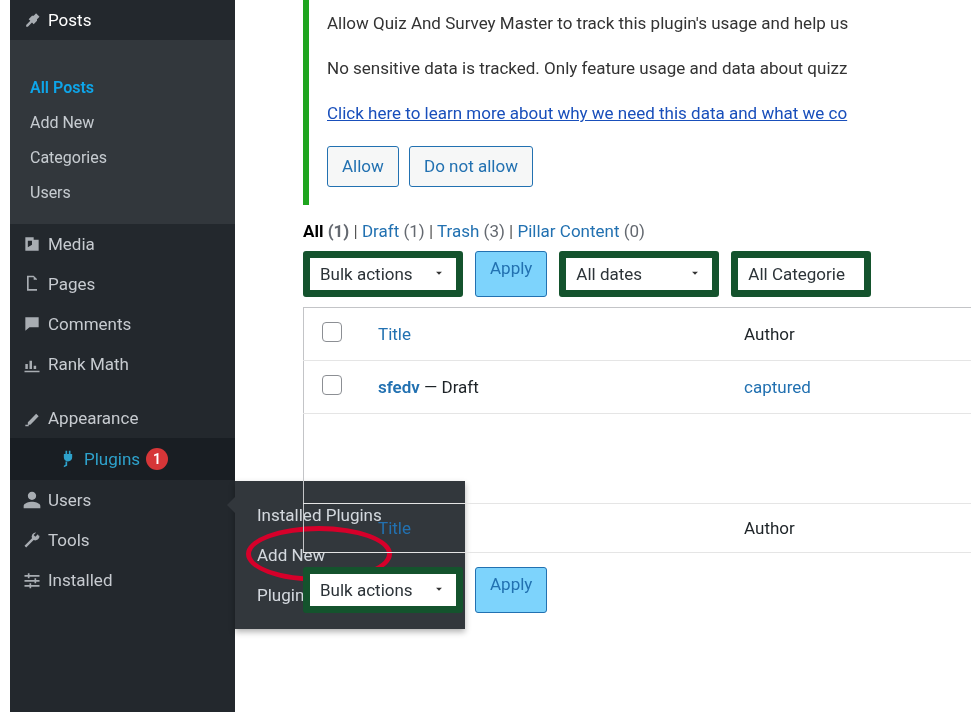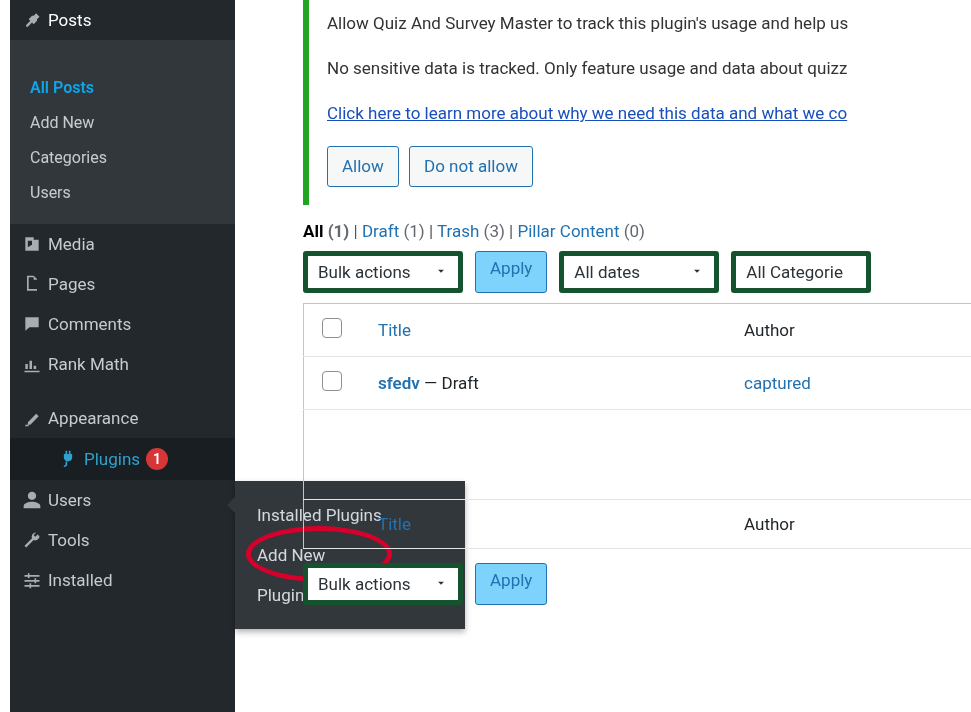--- a/index.html
+++ b/index.html
@@ -137,21 +137,21 @@
 
   .toolbar {
     display:flex;
     gap: 12px;
     margin: 6px 0 10px 10px;
   }
   .select-box {
     display:inline-flex;
     align-items:center;
     justify-content:space-between;
-    border:5px solid #14532d;
+    border:7px solid #14532d;
     border-radius:3px;
     padding: 6px 10px;
     min-width:160px;
     background:#fff;
     font-size:17px;
     color:#2c3338;
     cursor:pointer;
   }
   .select-box.small { min-width:160px; }
   .select-box .chev { margin-left:18px; }

